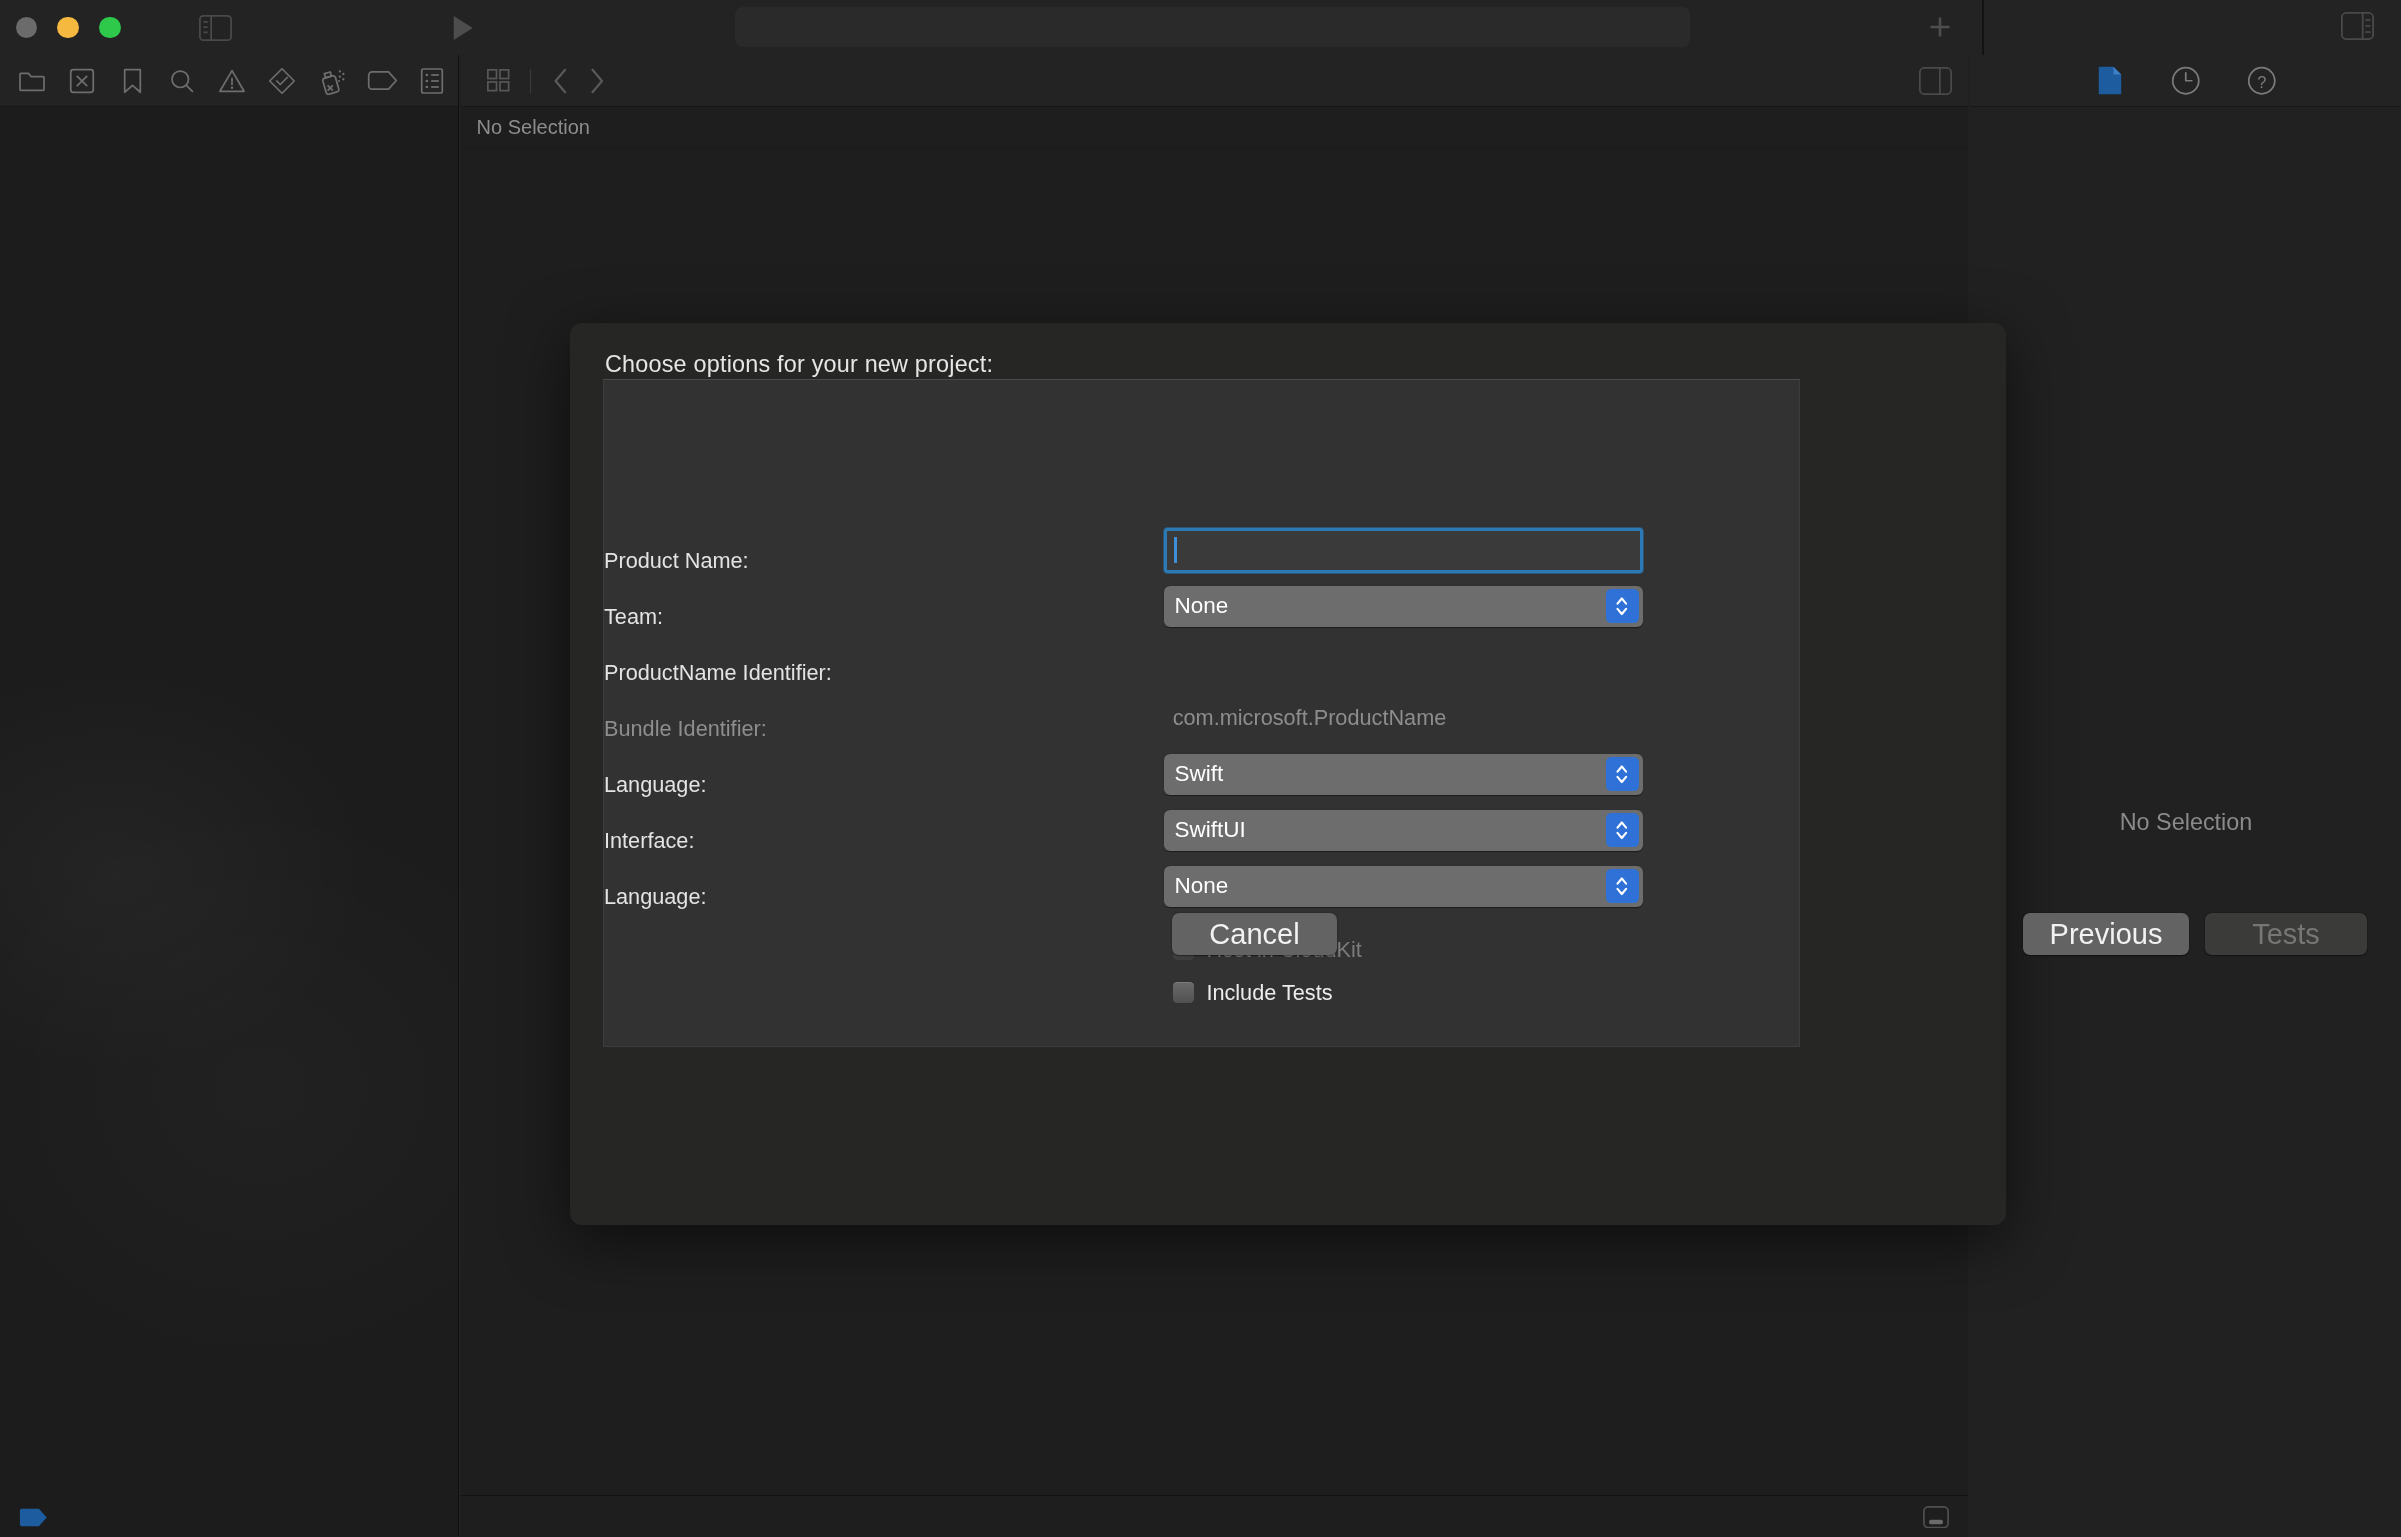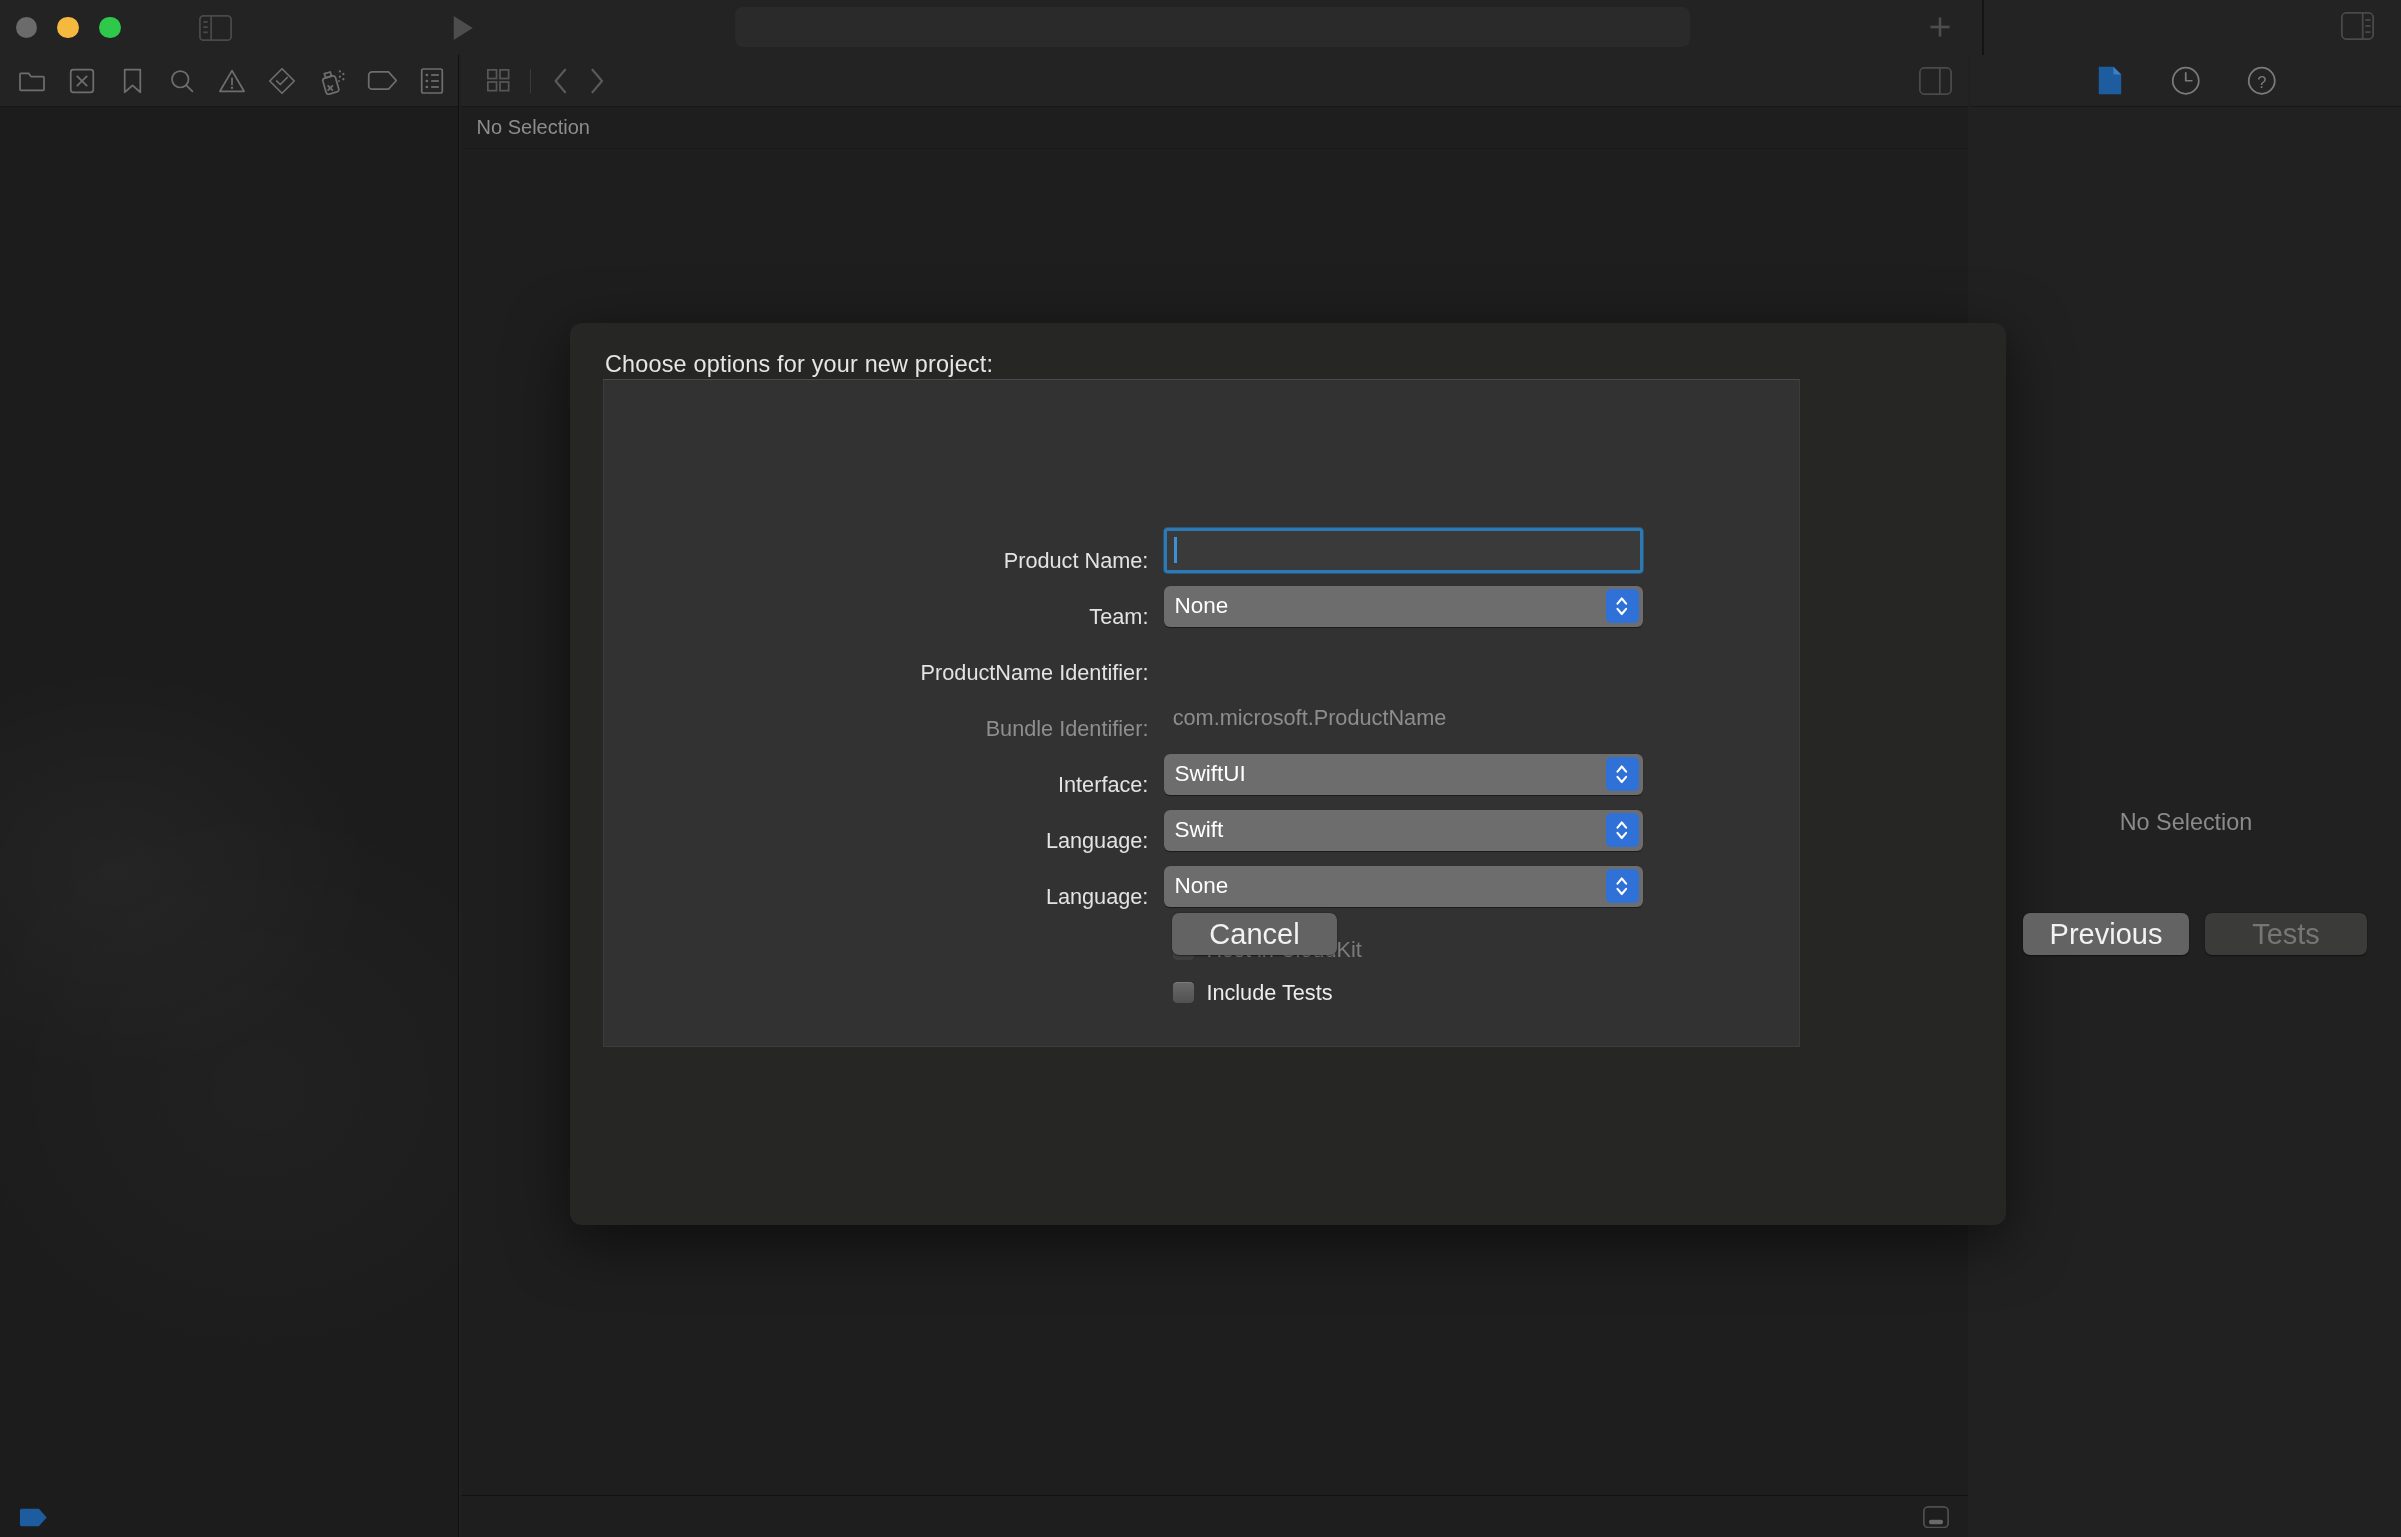--- a/index.html
+++ b/index.html
@@ -139,21 +139,21 @@
   }
 
   .form{
     position:absolute; left:0; top:142px; width:1197px;
   }
   .row{
     display:flex; align-items:center; margin-bottom:0;
     height:56px;
   }
   .row .lbl{
-    width:560px; text-align:right; padding-right:15.6px;
+    width:560px; text-align:left; padding-right:15.6px;
     color:#e3e3e3; font-size:21.7px; white-space:nowrap;margin-top:22px;
   }
   .row .lbl.dim{ color:#8e8e8e; }
 
   .textfield{
     width:479px; height:42px;
     background:#3a3a3a;
     border:0.9px solid #4f4f4f;
     display:flex; align-items:center; padding-left:8.7px;
     color:#f0f0f0; font-size:21.7px;
@@ -470,48 +470,48 @@
         <div class="row">
           <div class="lbl">ProductName Identifier:</div>
         </div>
 
         <div class="row">
           <div class="lbl dim">Bundle Identifier:</div>
           <div class="static-val">com.microsoft.ProductName</div>
         </div>
 
         <div class="row">
+          <div class="lbl">Language:</div>
+          <div class="popup">
+            <span>Swift</span>
+            <span class="stepper">
+              <svg class="icon" width="15.6" height="22.5" viewBox="0 0 18 26">
+                <polyline points="4,10 9,4 14,10" fill="none" stroke="#ffffff" stroke-width="2.4" stroke-linecap="round" stroke-linejoin="round"></polyline>
+                <polyline points="4,16 9,22 14,16" fill="none" stroke="#ffffff" stroke-width="2.4" stroke-linecap="round" stroke-linejoin="round"></polyline>
+              </svg>
+            </span>
+          </div>
+        </div>
+
+        <div class="row">
           <div class="lbl">Interface:</div>
           <div class="popup">
             <span>SwiftUI</span>
             <span class="stepper">
               <svg class="icon" width="15.6" height="22.5" viewBox="0 0 18 26">
                 <polyline points="4,10 9,4 14,10" fill="none" stroke="#ffffff" stroke-width="2.4" stroke-linecap="round" stroke-linejoin="round"></polyline>
                 <polyline points="4,16 9,22 14,16" fill="none" stroke="#ffffff" stroke-width="2.4" stroke-linecap="round" stroke-linejoin="round"></polyline>
               </svg>
             </span>
           </div>
         </div>
 
         <div class="row">
           <div class="lbl">Language:</div>
           <div class="popup">
-            <span>Swift</span>
-            <span class="stepper">
-              <svg class="icon" width="15.6" height="22.5" viewBox="0 0 18 26">
-                <polyline points="4,10 9,4 14,10" fill="none" stroke="#ffffff" stroke-width="2.4" stroke-linecap="round" stroke-linejoin="round"></polyline>
-                <polyline points="4,16 9,22 14,16" fill="none" stroke="#ffffff" stroke-width="2.4" stroke-linecap="round" stroke-linejoin="round"></polyline>
-              </svg>
-            </span>
-          </div>
-        </div>
-
-        <div class="row">
-          <div class="lbl">Language:</div>
-          <div class="popup">
             <span>None</span>
             <span class="stepper">
               <svg class="icon" width="15.6" height="22.5" viewBox="0 0 18 26">
                 <polyline points="4,10 9,4 14,10" fill="none" stroke="#ffffff" stroke-width="2.4" stroke-linecap="round" stroke-linejoin="round"></polyline>
                 <polyline points="4,16 9,22 14,16" fill="none" stroke="#ffffff" stroke-width="2.4" stroke-linecap="round" stroke-linejoin="round"></polyline>
               </svg>
             </span>
           </div>
         </div>
 

